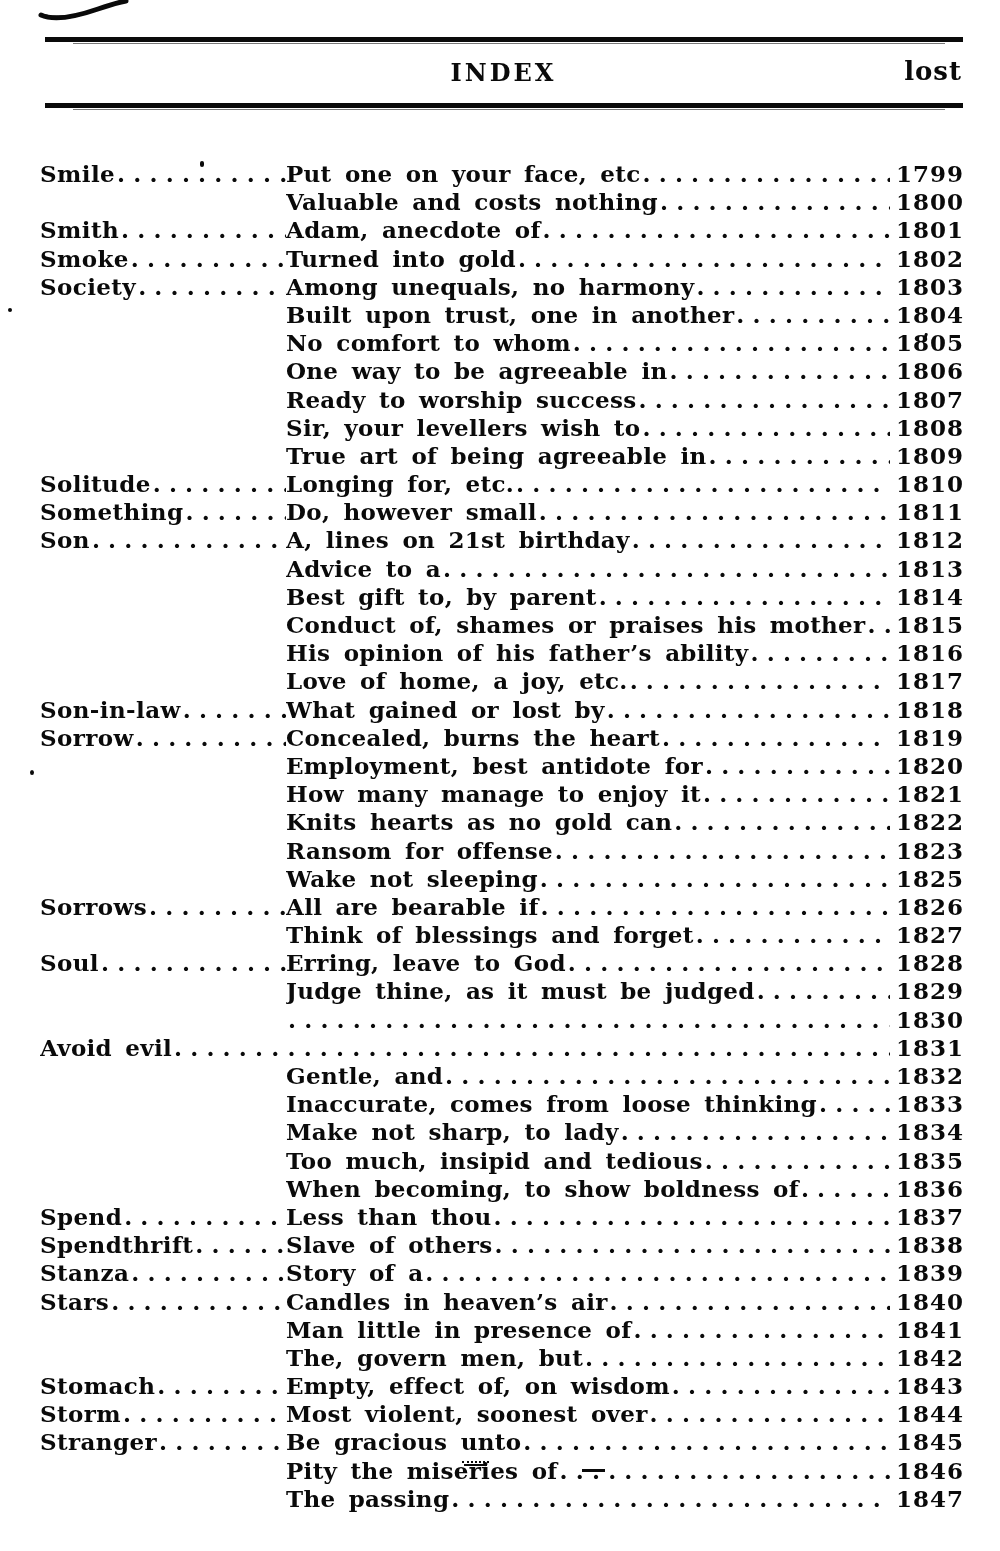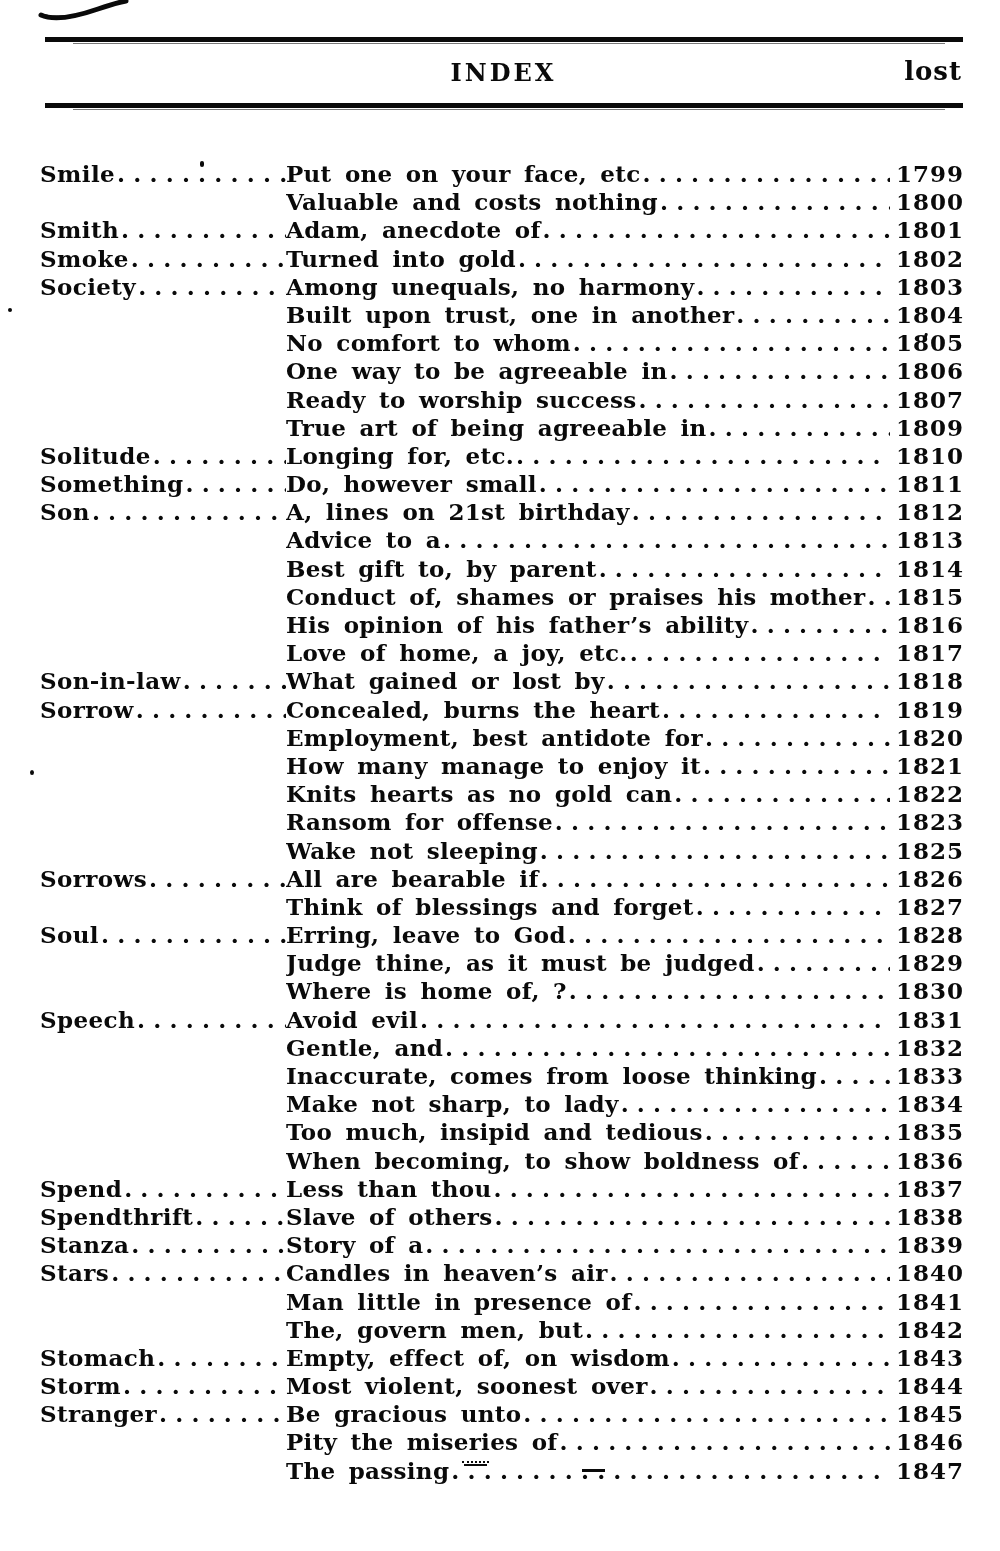--- a/index.html
+++ b/index.html
@@ -172,20 +172,31 @@
         <span class="term"></span>
           <span class="leader"></span>
       </div>
       <div class="desc-col">
         <span class="desc">Ready to worship success</span>
           <span class="leader"></span>
       </div>
       <div class="page-col">1807</div>
     </div>
 
+    <div class="row">
+      <div class="term-col empty">
+        <span class="term"></span>
+          <span class="leader"></span>
+      </div>
+      <div class="desc-col">
+        <span class="desc">Sir, your levellers wish to</span>
+          <span class="leader"></span>
+      </div>
+      <div class="page-col">1808</div>
+    </div>
 
     <div class="row">
       <div class="term-col empty">
         <span class="term"></span>
           <span class="leader"></span>
       </div>
       <div class="desc-col">
         <span class="desc">True art of being agreeable in</span>
           <span class="leader"></span>
       </div>
@@ -419,31 +430,26 @@
       </div>
       <div class="page-col">1829</div>
     </div>
 
     <div class="row">
       <div class="term-col empty">
         <span class="term"></span>
           <span class="leader"></span>
       </div>
       <div class="desc-col">
-        <span class="desc">Where is home of, ?</span>
           <span class="leader"></span>
       </div>
       <div class="page-col">1830</div>
     </div>
 
     <div class="row">
-      <div class="term-col">
-        <span class="term">Speech</span>
-          <span class="leader"></span>
-      </div>
       <div class="desc-col">
         <span class="desc">Avoid evil</span>
           <span class="leader"></span>
       </div>
       <div class="page-col">1831</div>
     </div>
 
     <div class="row">
       <div class="term-col empty">
         <span class="term"></span>

